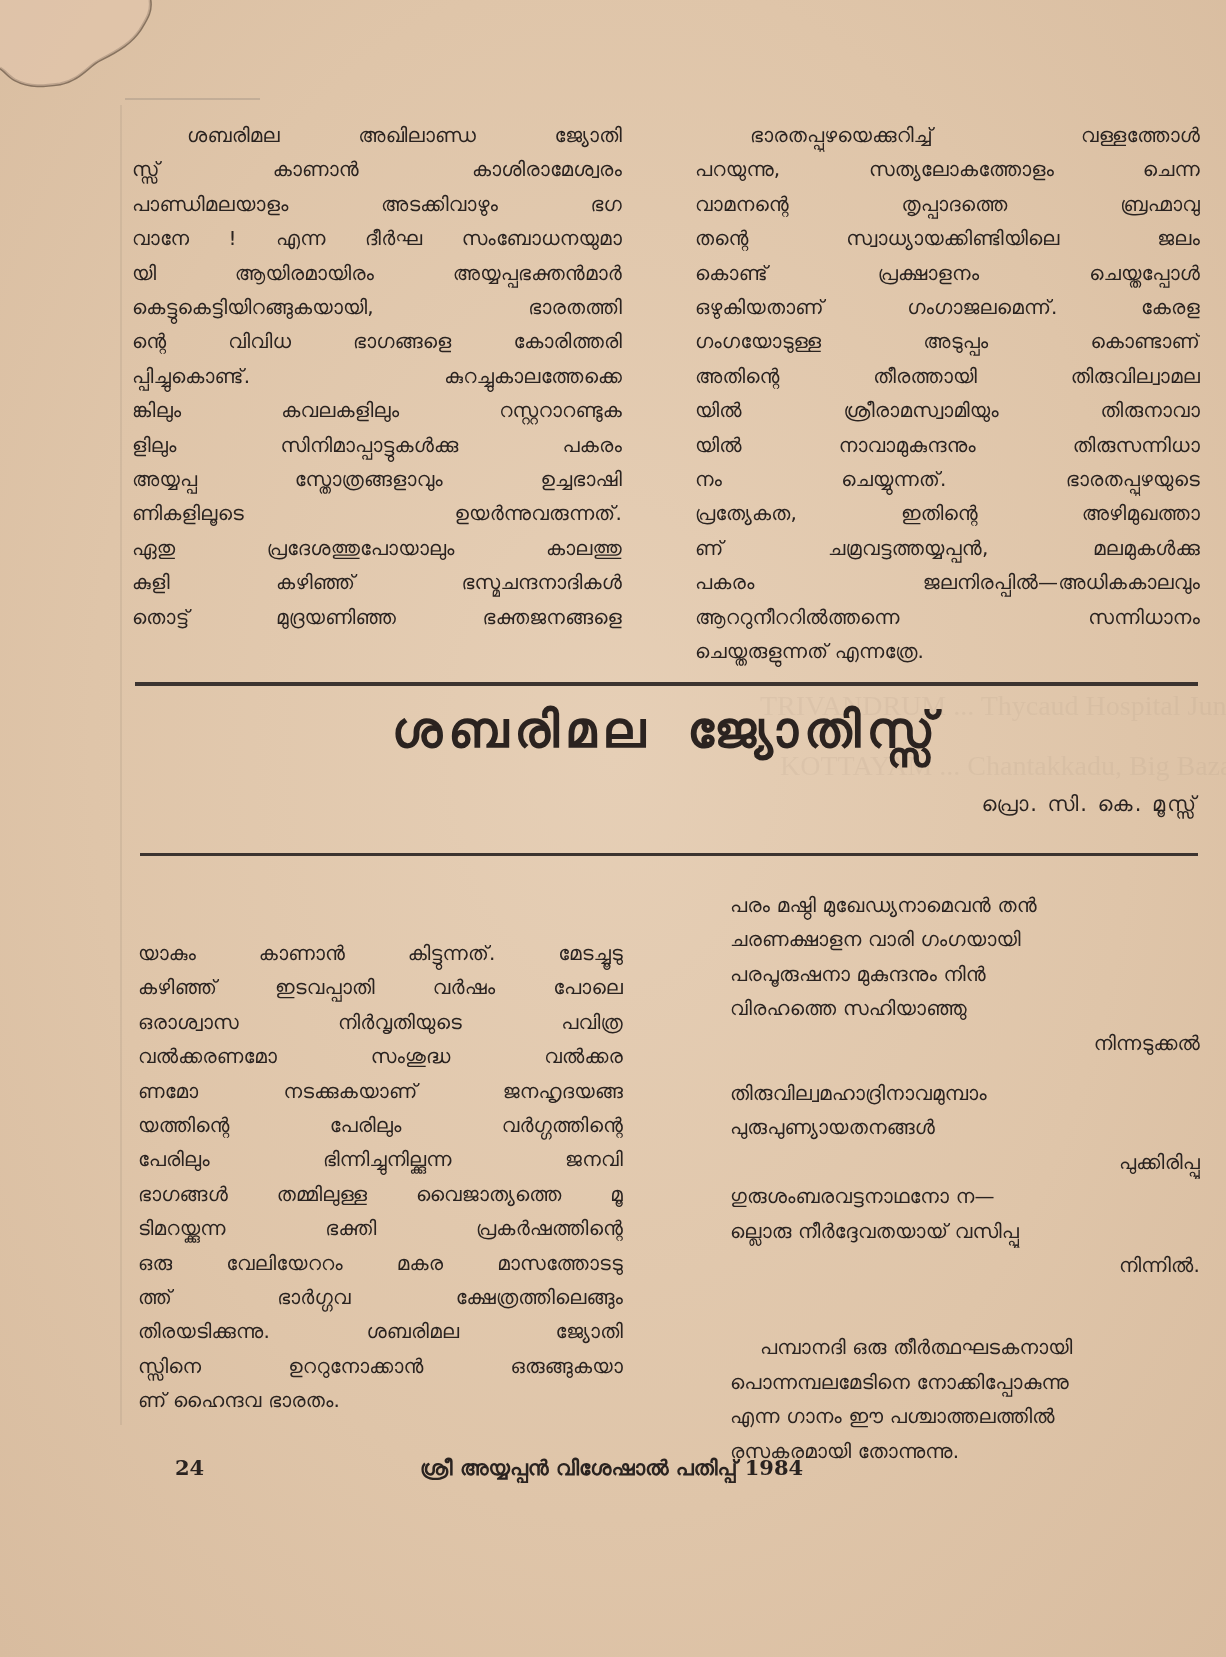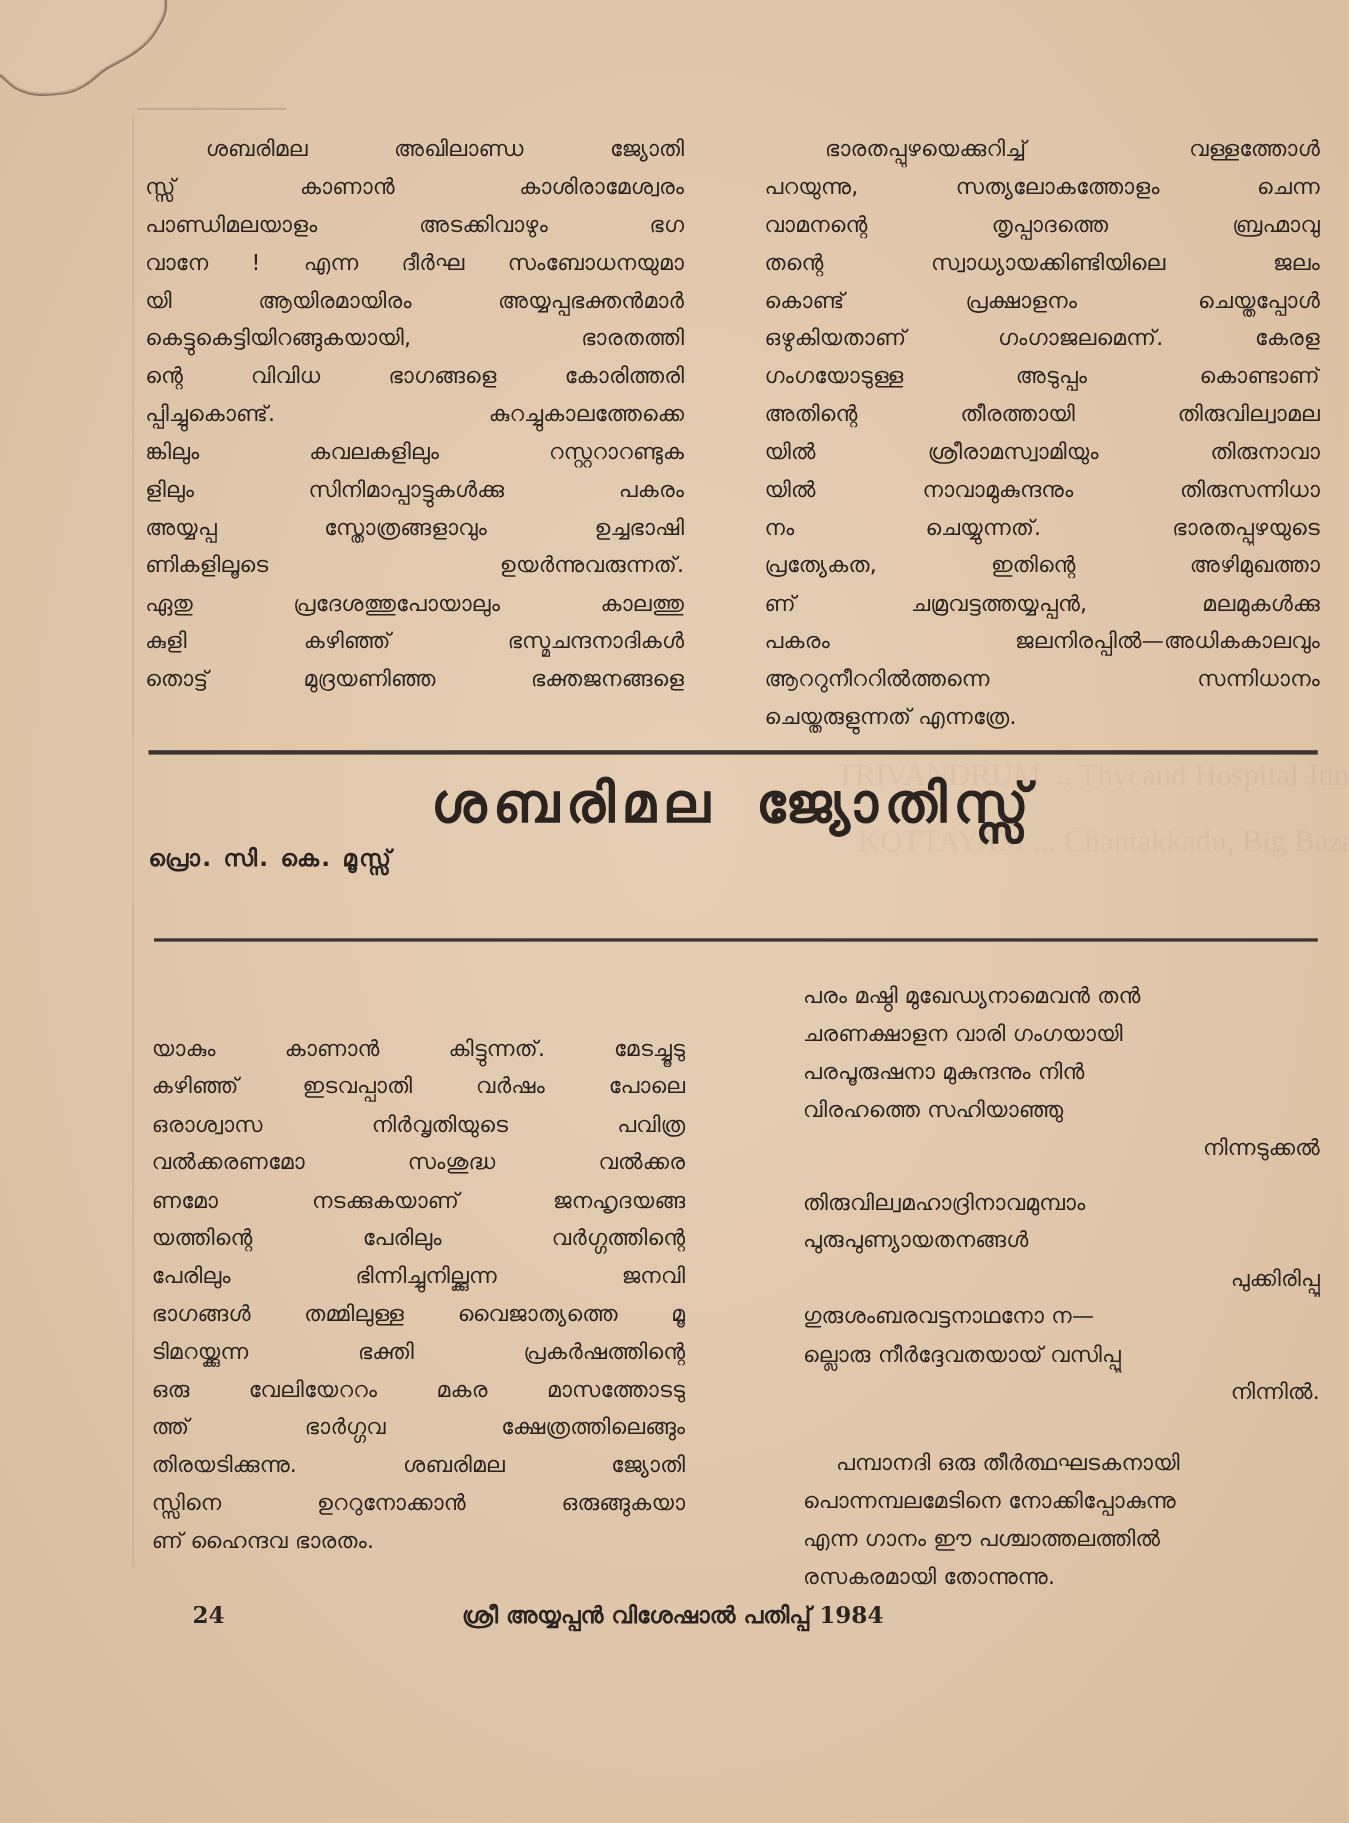--- a/index.html
+++ b/index.html
@@ -42,22 +42,22 @@
   .rule-top {
     position: absolute; left: 135px; top: 682px; width: 1063px; height: 4px;
     background: #3c3430;
   }
   .title {
     position: absolute; left: 135px; top: 705px; width: 1063px;
     text-align: center; font-size: 50px; font-weight: bold;
     letter-spacing: 6px; color: #2b2320; font-family: Liberation Mono, monospace;
   }
   .byline {
-    position: absolute; left: 135px; top: 768px; width: 1063px;
-    text-align: left; font-size: 21px; font-weight: bold; letter-spacing: 2px;
+    position: absolute; left: 135px; top: 792px; width: 1063px;
+    text-align: right; font-size: 21px; font-weight: normal; letter-spacing: 2px;
   }
   .rule-bottom {
     position: absolute; left: 140px; top: 853px; width: 1058px; height: 3px;
     background: #3c3430;
   }
   .c3 { left: 138px; top: 888px; width: 485px; margin-top: 48px; }
   .c4 { left: 730px; top: 888px; width: 470px; font-size: 20px; }
   .verse .line { text-align: left; text-align-last: left; }
   .verse .right { text-align: right; text-align-last: right; }
   .stanza-gap { height: 16px; }
@@ -157,21 +157,21 @@
     <span class="line">വിരഹത്തെ സഹിയാഞ്ഞു</span>
     <span class="line right">നിന്നടുക്കൽ</span>
     <div class="stanza-gap"></div>
     <span class="line">തിരുവില്വമഹാദ്രിനാവമുമ്പാം</span>
     <span class="line">പുരുപുണ്യായതനങ്ങൾ</span>
     <span class="line right">പുക്കിരിപ്പൂ</span>
     <span class="line">ഗുരുശംബരവട്ടനാഥനോ ന—</span>
     <span class="line">ല്ലൊരു നീർദ്ദേവതയായ് വസിപ്പൂ</span>
     <span class="line right">നിന്നിൽ.</span>
     <div class="para-gap"></div>
-    <span class="line" style="padding-left:30px;">പമ്പാനദി ഒരു തീർത്ഥഘടകനായി</span>
+    <span class="line" style="padding-left:30px;margin-top:18px;">പമ്പാനദി ഒരു തീർത്ഥഘടകനായി</span>
     <span class="line">പൊന്നമ്പലമേടിനെ നോക്കിപ്പോകുന്നു</span>
     <span class="line">എന്ന ഗാനം ഈ പശ്ചാത്തലത്തിൽ</span>
     <span class="line">രസകരമായി തോന്നുന്നു.</span>
   </div>
 
   <div class="footer">
     <span class="page-num">24</span>
     <span class="footer-title">
       <span>ശ്രീ അയ്യപ്പൻ വിശേഷാൽ പതിപ്പ്</span>
       <span class="footer-year">1984</span>

